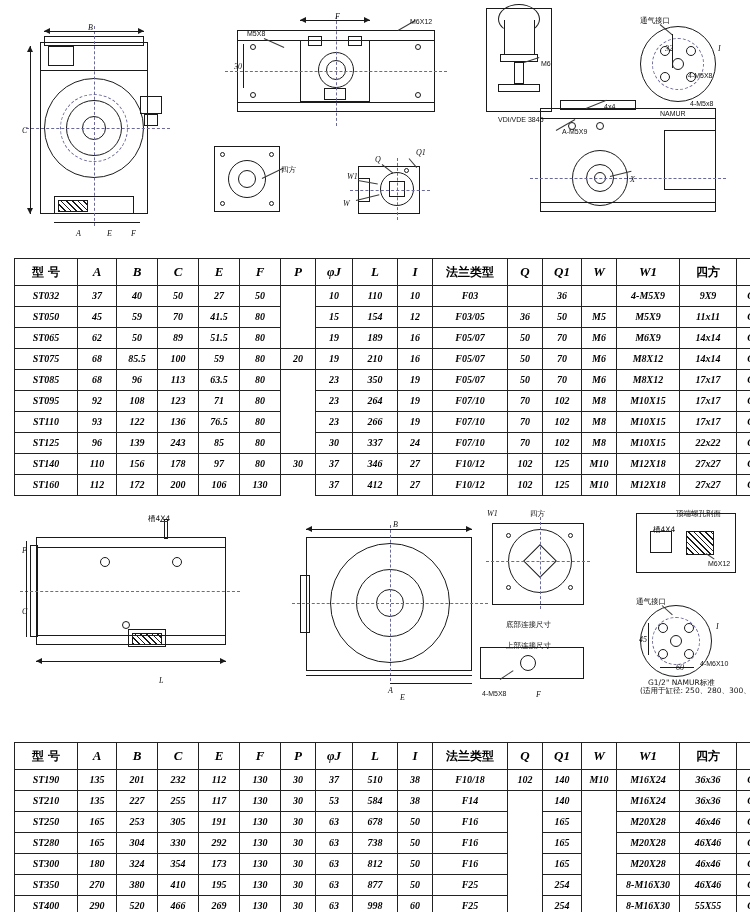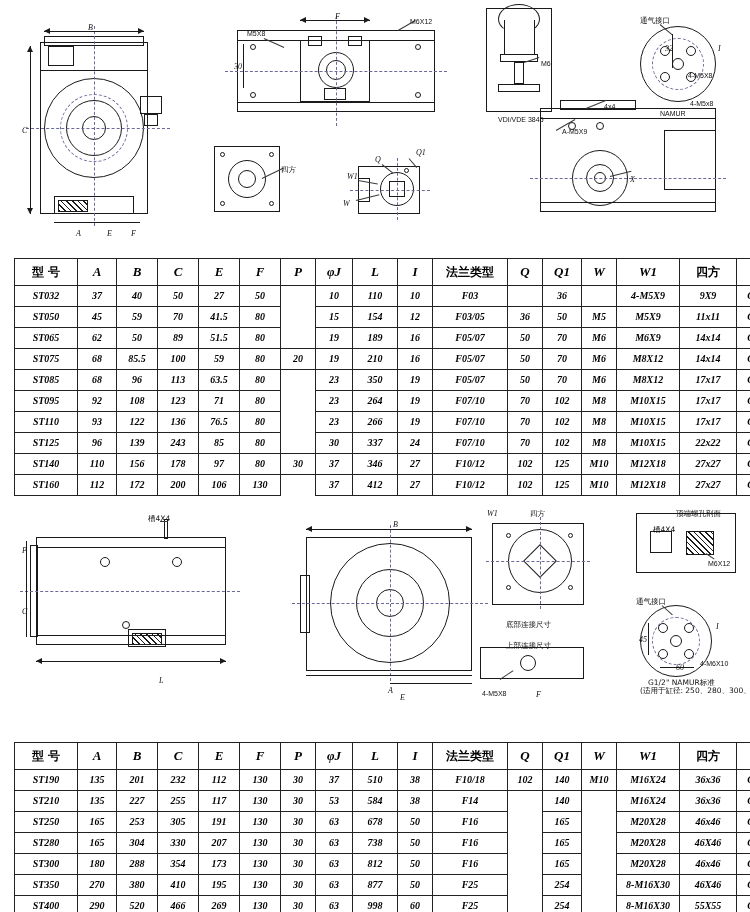--- a/index.html
+++ b/index.html
@@ -590,38 +590,38 @@
             <td class="blank"></td>
             <td>M20X28</td>
             <td>46x46</td>
             <td>G1/2"</td>
           </tr>
           <tr>
             <td class="model">ST280</td>
             <td>165</td>
             <td>304</td>
             <td>330</td>
-            <td>207</td>
+            <td>292</td>
             <td>130</td>
             <td>30</td>
             <td>63</td>
             <td>738</td>
             <td>50</td>
             <td>F16</td>
             <td class="blank"></td>
             <td>165</td>
             <td class="blank"></td>
             <td>M20X28</td>
             <td>46X46</td>
             <td>G1/2"</td>
           </tr>
           <tr>
             <td class="model">ST300</td>
             <td>180</td>
-            <td>288</td>
+            <td>324</td>
             <td>354</td>
             <td>173</td>
             <td>130</td>
             <td>30</td>
             <td>63</td>
             <td>812</td>
             <td>50</td>
             <td>F16</td>
             <td class="blank"></td>
             <td>165</td>

